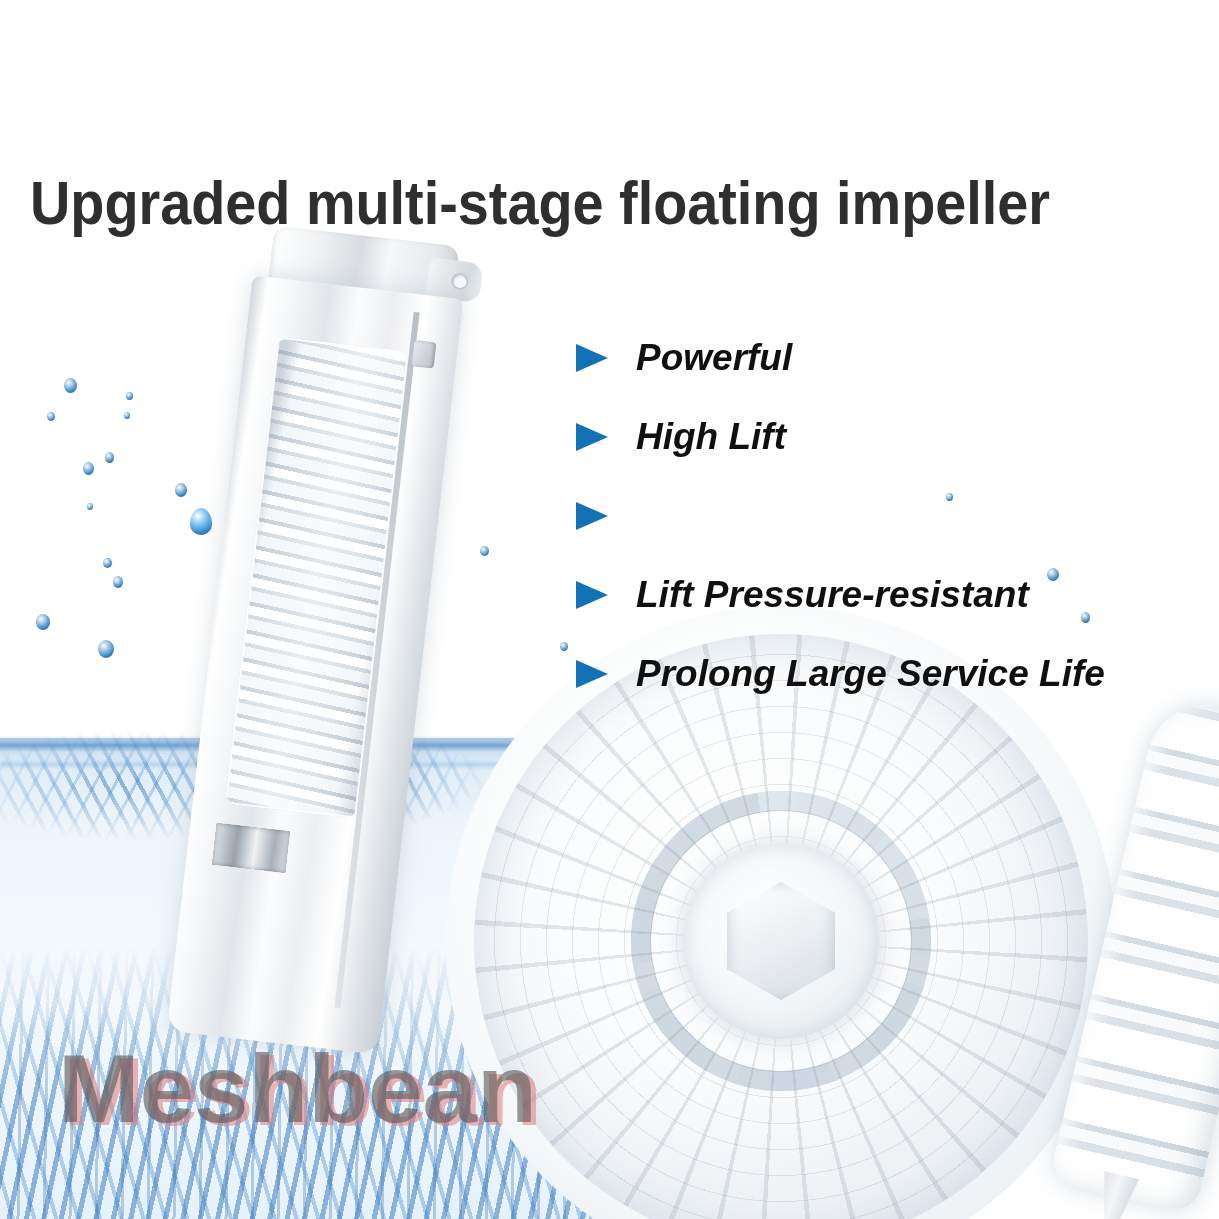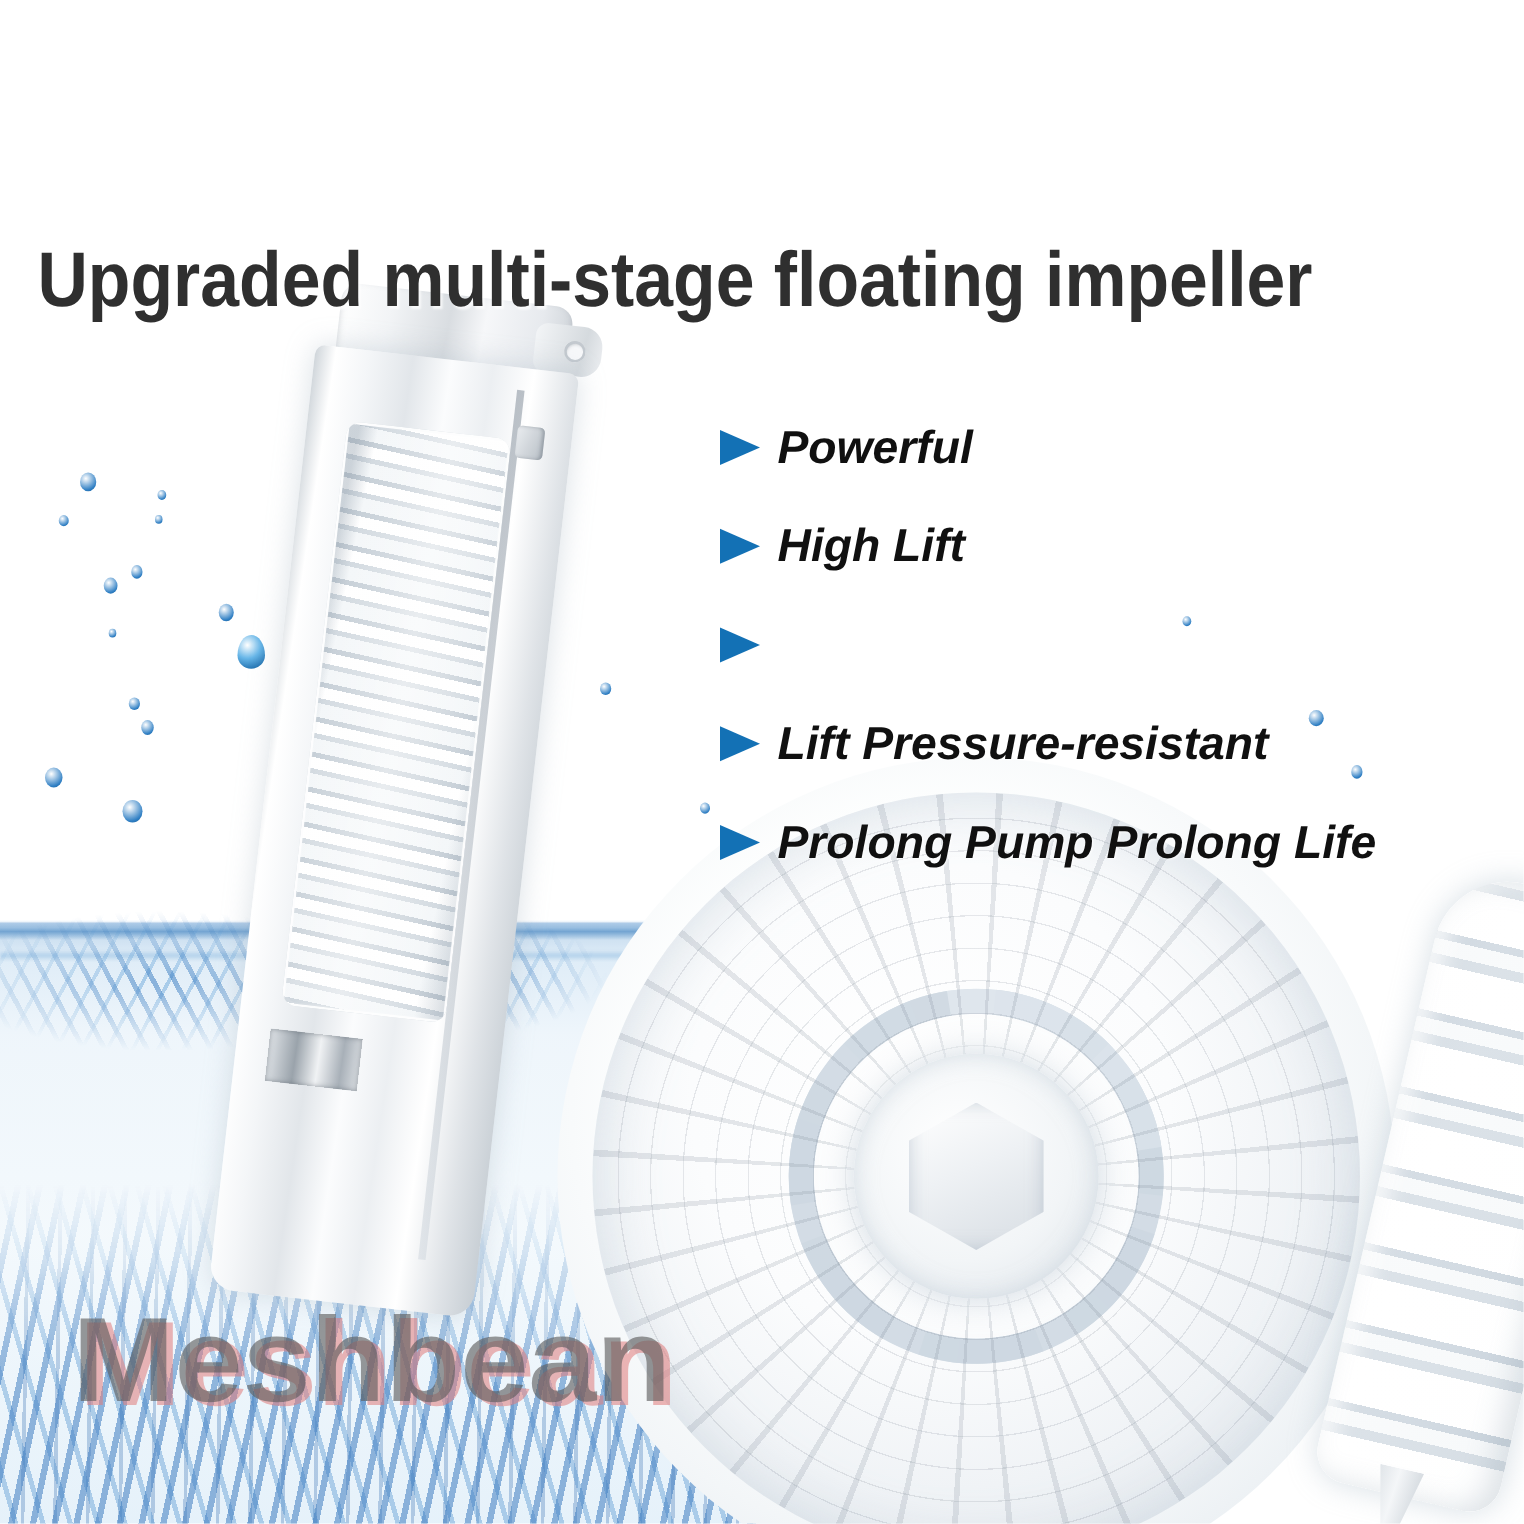--- a/index.html
+++ b/index.html
@@ -209,37 +209,37 @@
     font-family:"Liberation Sans", sans-serif;
     font-weight:700; font-size:74px; line-height:1;
     color:#ffffff; letter-spacing:-1px;
     transform:scaleX(.93); transform-origin:center;
     text-shadow:3px 3px 2px rgba(0,0,0,.35);
     white-space:nowrap;
   }
 
   
   .subtitle {
-    position:absolute; left:30px; top:186px; width:1160px; height:70px;
-    display:flex; align-items:flex-end;
+    position:absolute; left:30px; top:172px; width:1160px; height:70px;
+    display:flex; align-items:flex-start;
   }
   .subtitle-text {
     font-family:"Liberation Sans", sans-serif;
     font-weight:700; font-size:62px; line-height:1;
     color:#2f2f2f; white-space:nowrap;
     transform:scaleX(.90); transform-origin:left center;
     text-shadow:2px 2px 2px rgba(255,255,255,.75);
   }
 
   
   .features {
     position:absolute; left:576px; top:318px; width:630px;
   }
   .feature {
-    display:flex; align-items:center; height:79px;
+    display:flex; align-items:center; height:79px;gap:14px;
   }
   .bullet-icon {
     flex:0 0 auto; width:32px; height:30px; margin-right:14px;
     display:block;
   }
   .bullet-icon svg { display:block; }
   .feature-label {
     font-family:"Liberation Sans", sans-serif;
     font-weight:700; font-style:italic; font-size:37px; line-height:1;
     color:#101010; white-space:nowrap;
@@ -366,20 +366,20 @@
       </span>
       <span class="feature-label">Lift Pressure-resistant</span>
     </div>
 
     <div class="feature">
       <span class="bullet-icon">
         <svg width="32" height="30" viewBox="0 0 32 30">
             <polygon points="0,1 32,15 0,29" fill="#1371b5"></polygon>
           </svg>
       </span>
-      <span class="feature-label">Prolong Pump Prolong Life</span>
+      <span class="feature-label">Prolong Large Service Life</span>
     </div>
 
   </div>
 
   <div class="watermark">Meshbean</div>
 
 </div>
 
 </body></html>

